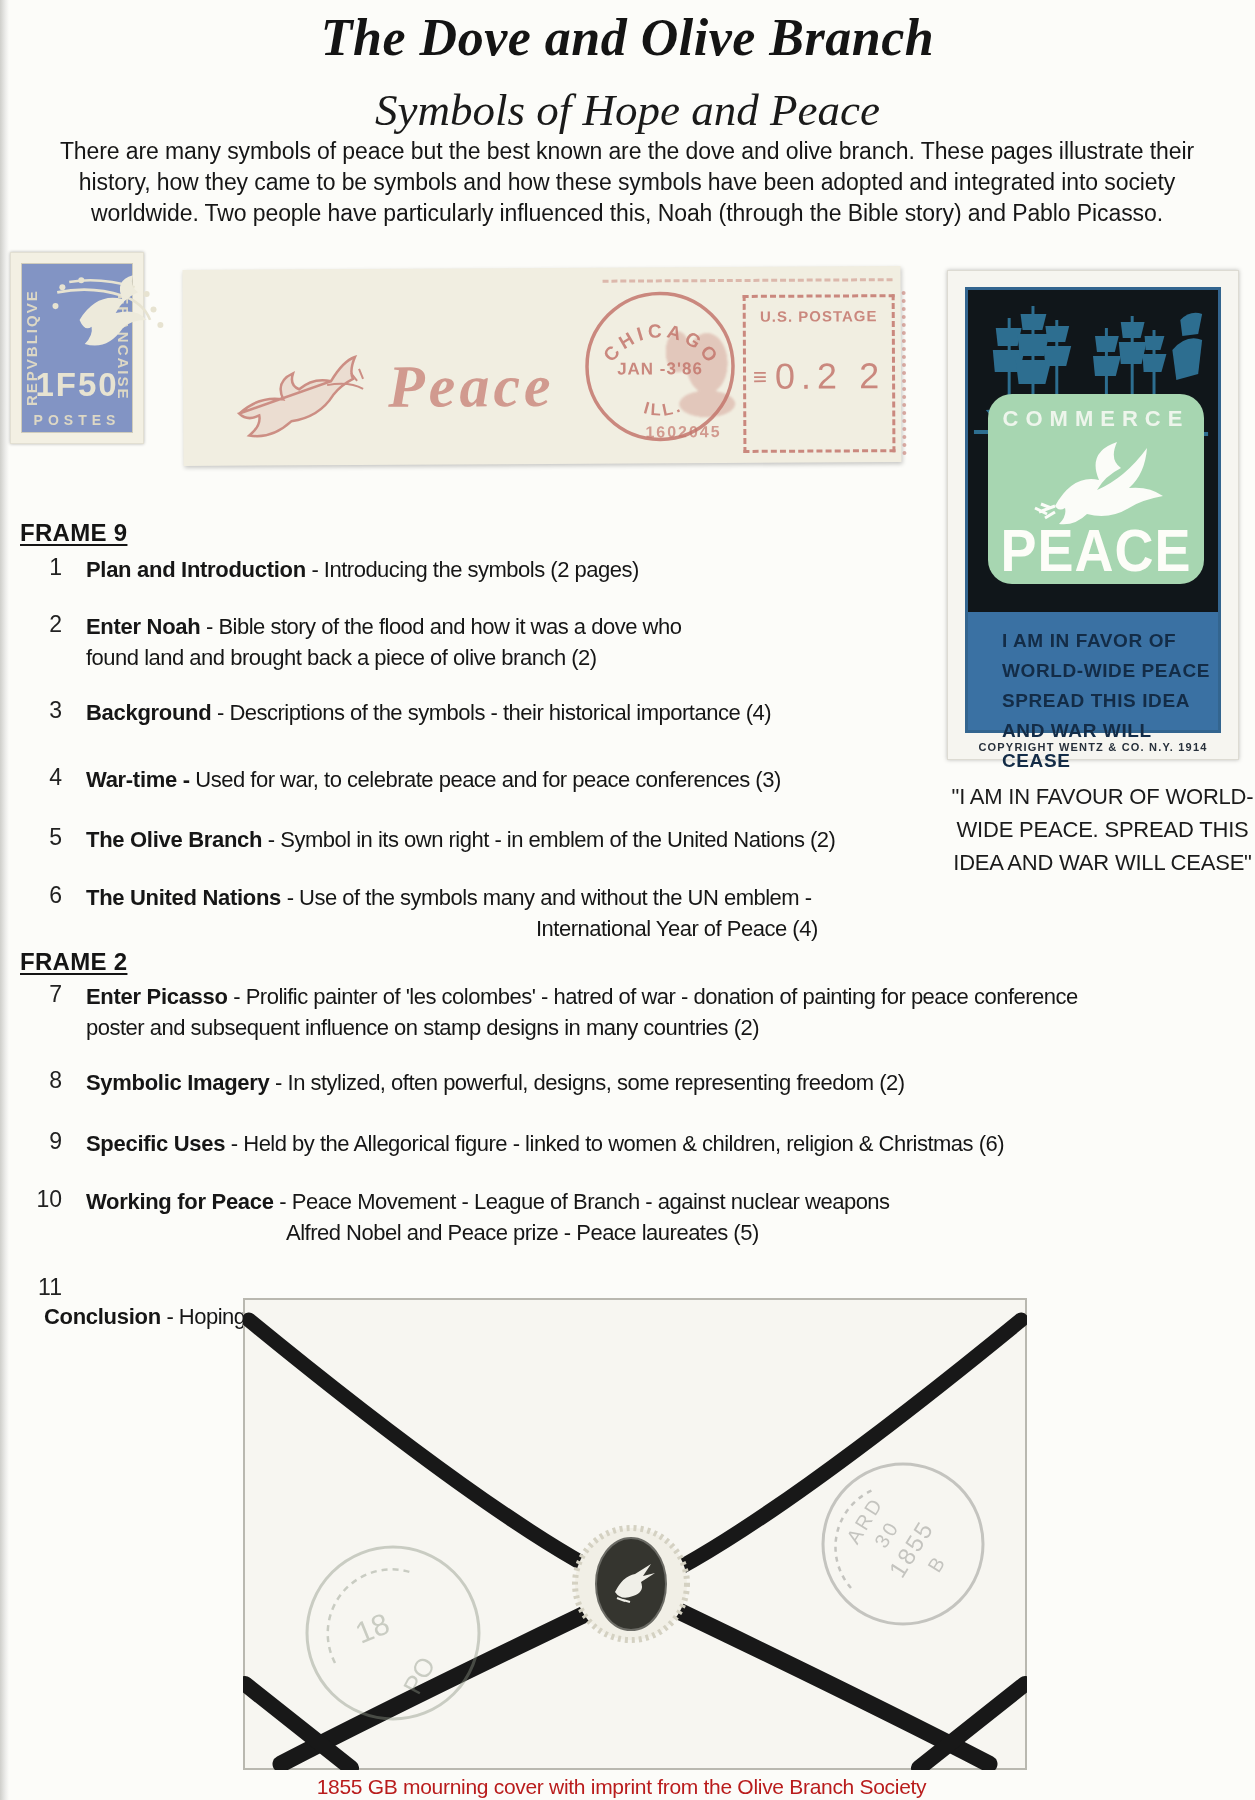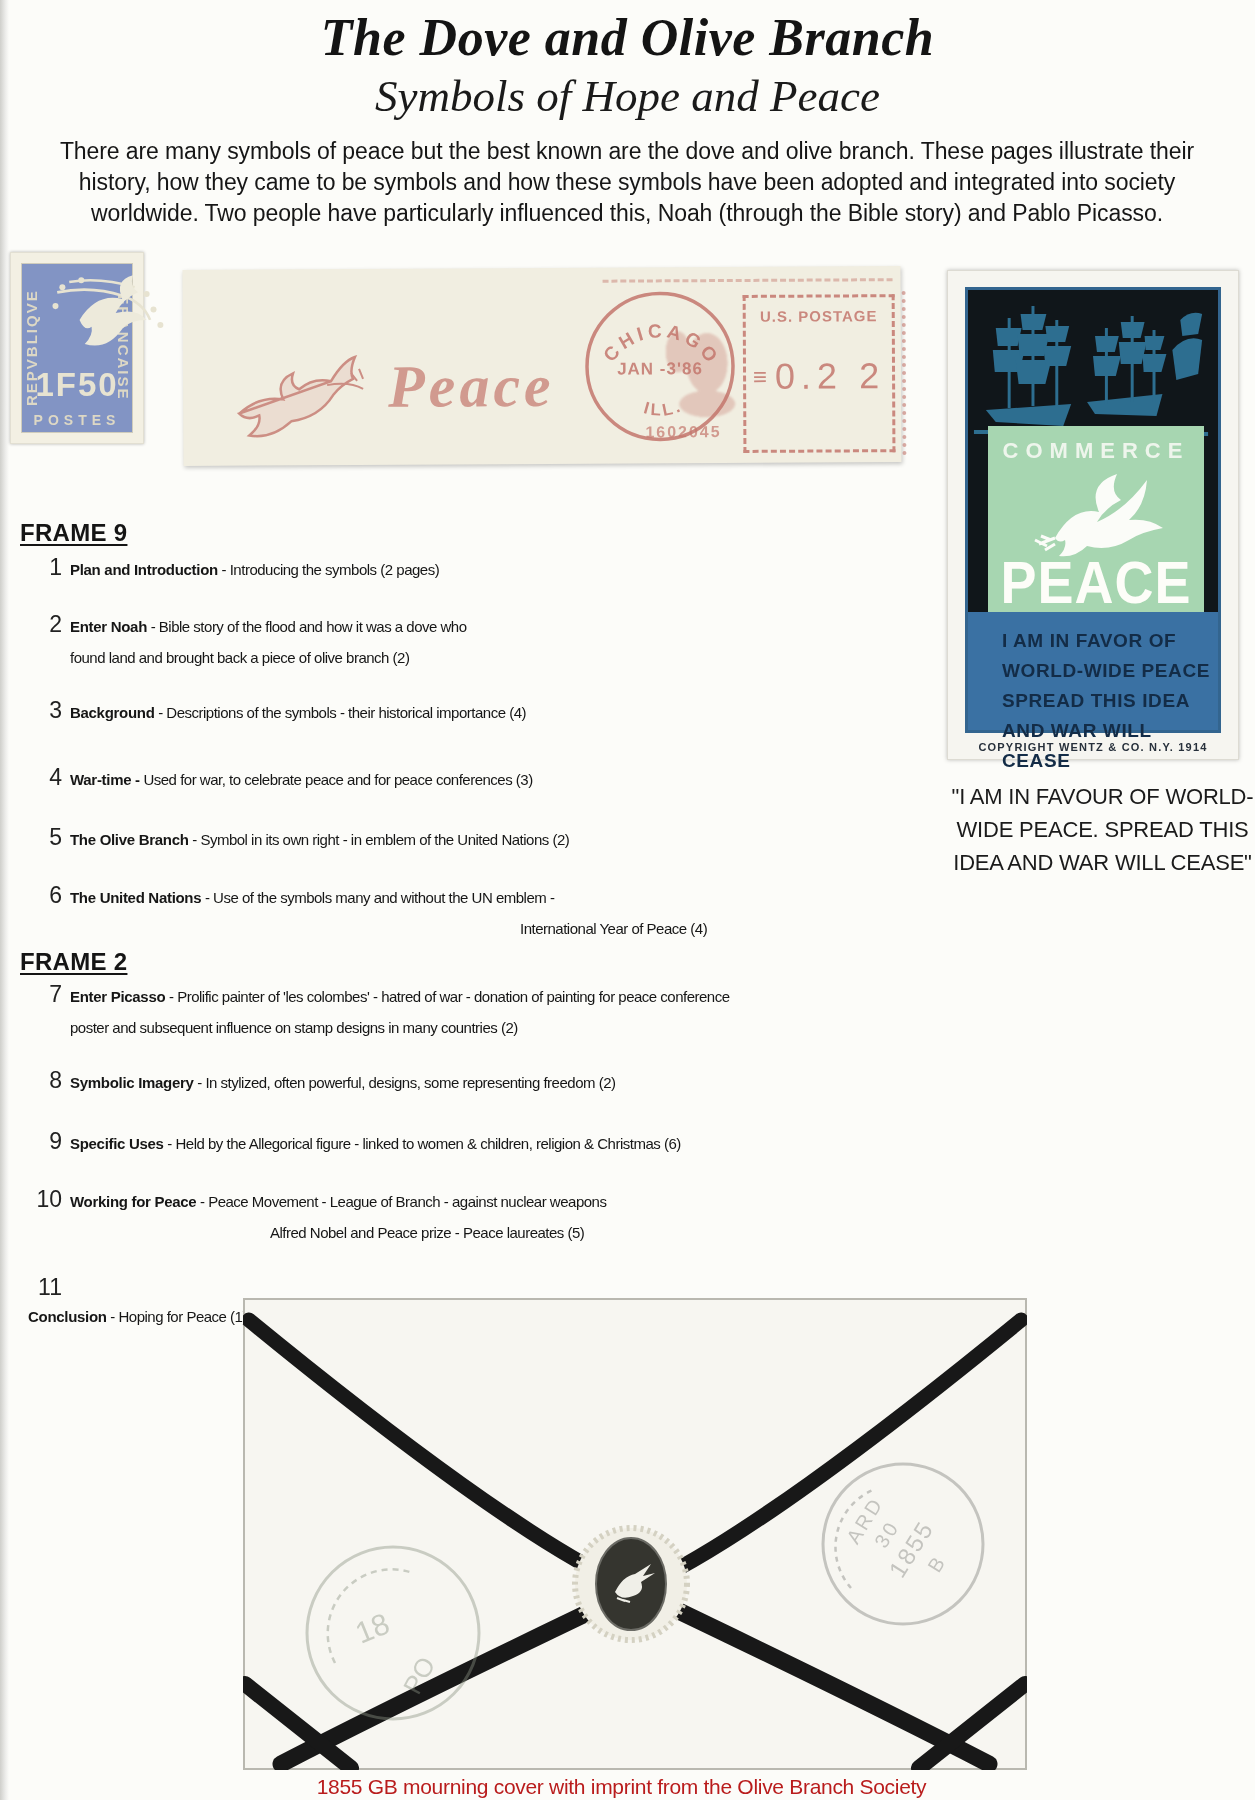--- a/index.html
+++ b/index.html
@@ -5,21 +5,21 @@
   html,body{margin:0;padding:0;background:#e8e8e5;}
   #page{position:relative;width:1255px;height:1800px;background:#fcfcf9;overflow:hidden;
         font-family:"Liberation Sans",sans-serif;color:#1d1d1d;}
   .scan-edge{position:absolute;left:0;top:0;bottom:0;width:9px;
         background:linear-gradient(90deg,#cfcfcb,#ececea 60%,rgba(255,255,255,0));}
 
   
   .title{position:absolute;top:8px;left:0;right:0;text-align:center;
         font-family:"Liberation Serif",serif;font-style:italic;font-weight:700;
         font-size:52px;letter-spacing:.5px;color:#141414;}
-  .subtitle{position:absolute;top:70px;left:0;right:0;text-align:center;
+  .subtitle{position:absolute;top:84px;left:0;right:0;text-align:center;
         font-family:"Liberation Serif",serif;font-style:italic;font-weight:400;
         font-size:45px;color:#1a1a1a;}
   .intro{position:absolute;top:136px;left:18px;width:1218px;text-align:center;
         font-size:23px;line-height:31px;letter-spacing:-.1px;color:#161616;}
 
   
   .fr-stamp{position:absolute;left:10px;top:252px;width:132px;height:190px;
         background:#f3f0e3;box-shadow:0 0 3px rgba(0,0,0,.28);
         border:1px solid #e2dfd2;}
   .fr-inner{position:absolute;inset:10px;background:#8294c4;border:1px solid #cfccbc;}
@@ -58,42 +58,42 @@
   .m-value{position:absolute;top:58px;left:0;right:0;display:flex;align-items:center;justify-content:center;gap:8px;}
   .m-eq{font-size:24px;font-weight:700;}
   .m-amt{font-size:36px;letter-spacing:6px;}
 
   
   .poster{position:absolute;left:947px;top:270px;width:290px;height:488px;background:#f6f5f0;
         border:1px solid #dddbd3;box-shadow:0 0 4px rgba(0,0,0,.25);}
   .poster-inner{position:absolute;left:17px;right:17px;top:16px;bottom:26px;
         background:#10161a;border:3px solid #33658f;box-sizing:border-box;}
   .ships{position:absolute;left:0;top:0;width:100%;height:150px;}
-  .green-panel{position:absolute;left:20px;width:216px;top:136px;height:190px;background:#a7d6b1;}
+  .green-panel{position:absolute;left:20px;width:216px;top:104px;height:190px;background:#a7d6b1;border-radius:24px;}
   .commerce{position:absolute;top:12px;left:0;right:0;text-align:center;
         font-size:22px;font-weight:700;letter-spacing:7px;color:#eef5ec;}
   .p-dove{position:absolute;left:33px;top:42px;width:150px;height:96px;}
   .peace-word{position:absolute;bottom:0px;left:0;right:0;text-align:center;
         font-size:54px;font-weight:700;color:#fdfdf8;letter-spacing:1px;transform:scaleY(1.08);transform-origin:bottom;}
   .blue-panel{position:absolute;left:0;right:0;top:322px;bottom:0;background:#3a71a3;}
   .slogan-line{padding-left:34px;font-size:19px;font-weight:700;letter-spacing:.6px;
         line-height:30px;color:#132c47;}
   .blue-panel .slogan-wrap{padding-top:14px;}
   .copyright{position:absolute;left:0;right:0;bottom:6px;text-align:center;
         font-size:11px;font-weight:700;letter-spacing:1.2px;color:#27303b;}
   .quote{position:absolute;left:950px;top:780px;width:305px;text-align:center;
         font-size:22px;line-height:33px;letter-spacing:-.2px;color:#1b1b1b;}
 
   
   .frames{position:absolute;left:20px;top:519px;width:1215px;}
   .frame-heading{font-size:24px;font-weight:700;text-decoration:underline;
         text-underline-offset:3px;letter-spacing:.3px;color:#151515;}
   .item{display:flex;margin-top:27px;}
   .num{width:42px;text-align:right;font-size:23px;color:#222;flex:none;}
-  .ibody{margin-left:8px;font-size:15px;letter-spacing:-.5px;line-height:31px;color:#161616;}
+  .ibody{margin-left:24px;font-size:22px;letter-spacing:-.5px;line-height:31px;color:#161616;}
   .ibody .line1,.ibody .line2{white-space:nowrap;}
   .ibody b{font-weight:700;letter-spacing:-.3px;}
   .item-6 .line2{padding-left:450px;}
   .item-10 .line2{padding-left:200px;}
   #frame-0 .item:nth-child(2){margin-top:7px;}
   #frame-0 .item:nth-child(3){margin-top:26px;}
   #frame-0 .item:nth-child(4){margin-top:24px;}
   #frame-0 .item:nth-child(5){margin-top:36px;}
   #frame-0 .item:nth-child(6){margin-top:29px;}
   #frame-0 .item:nth-child(7){margin-top:27px;}

